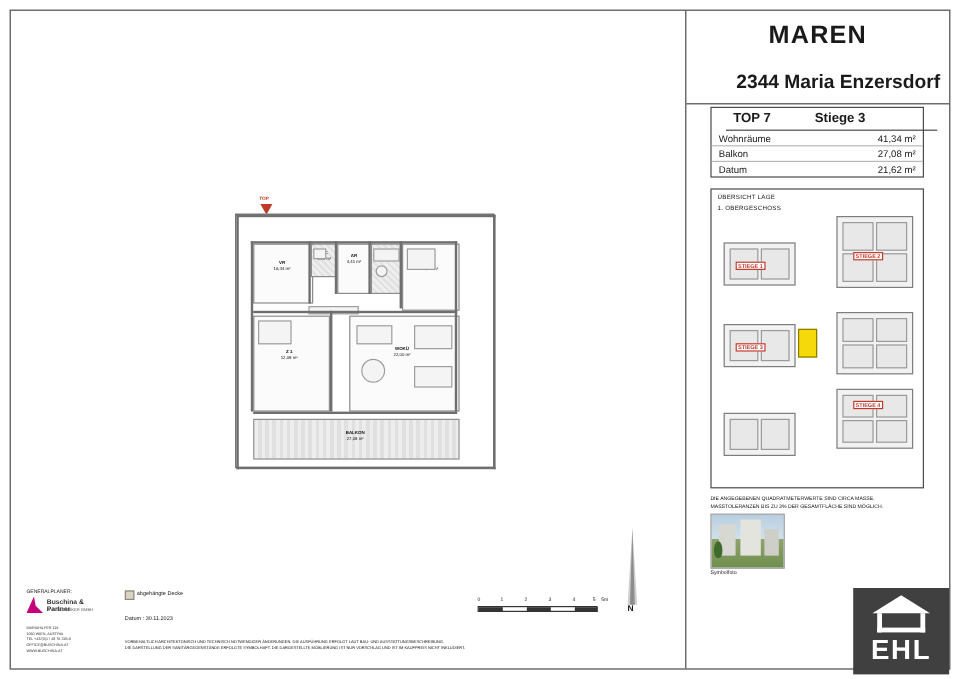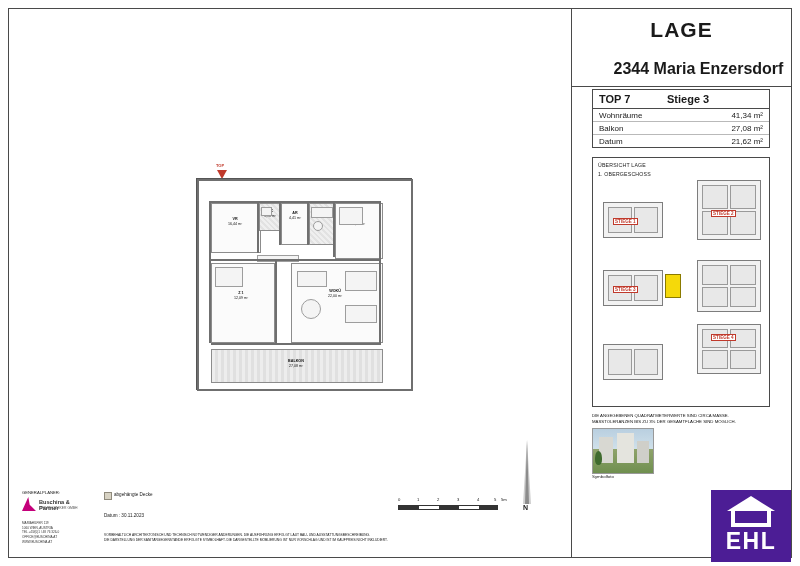--- a/index.html
+++ b/index.html
@@ -8,21 +8,21 @@
   .frame{position:absolute;left:8px;top:8px;width:784px;height:550px;border:1px solid #4a4a4a;box-sizing:border-box;}
 
   
   .rightcol{position:absolute;left:571px;top:9px;width:220px;height:548px;border-left:1px solid #4a4a4a;box-sizing:border-box;}
   .title-block{position:absolute;left:0;top:0;width:219px;height:78px;border-bottom:1px solid #4a4a4a;box-sizing:border-box;}
   .proj-name{position:absolute;left:0;top:9px;width:219px;text-align:center;font-size:21px;letter-spacing:1px;font-weight:700;}
   .proj-street{position:absolute;left:0;top:36px;width:219px;text-align:center;font-size:10.5px;font-weight:700;}
   .proj-city{position:absolute;left:17px;top:51px;width:219px;text-align:center;font-size:16px;font-weight:700;}
 
   .unit-block{position:absolute;left:20px;top:80px;width:178px;height:59px;border:1px solid #4a4a4a;box-sizing:border-box;}
-  .unit-head{position:absolute;left:0;top:0;width:176px;height:19px;border-bottom:1px solid #4a4a4a;box-sizing:border-box;}
+  .unit-head{position:absolute;left:12px;top:0;width:176px;height:19px;border-bottom:1px solid #4a4a4a;box-sizing:border-box;}
   .unit-top{position:absolute;left:6px;top:3px;font-size:11px;font-weight:700;}
   .unit-stiege{position:absolute;left:74px;top:3px;font-size:11px;font-weight:700;}
   .arow{position:absolute;left:0;width:176px;height:13px;font-size:8px;border-bottom:1px solid #b9b9b9;box-sizing:border-box;}
   .arow .k{position:absolute;left:6px;top:2px;}
   .arow .v{position:absolute;right:6px;top:2px;}
   .arow.last{border-bottom:none;}
 
   .ov-block{position:absolute;left:20px;top:148px;width:178px;height:250px;border:1px solid #4a4a4a;box-sizing:border-box;background:#fff;}
   .ov-title{position:absolute;left:5px;top:4px;font-size:5.2px;letter-spacing:.2px;}
   .ov-sub{position:absolute;left:5px;top:13px;font-size:5.2px;letter-spacing:.2px;}
@@ -34,21 +34,21 @@
   .highlight{position:absolute;background:#f5d90a;border:.6px solid #8a7a00;}
 
   .note{position:absolute;left:20px;top:404px;width:180px;font-size:4.3px;line-height:1.45;color:#111;}
   .photo{position:absolute;left:20px;top:419px;width:60px;height:44px;background:linear-gradient(180deg,#b9cfe0 0%,#cfe0ea 45%,#8fa36b 46%,#6f8f4f 100%);border:.5px solid #999;overflow:hidden;}
   .photo .b1{position:absolute;left:6px;top:8px;width:14px;height:26px;background:#d8d8d2;}
   .photo .b2{position:absolute;left:24px;top:4px;width:17px;height:30px;background:#e4e4de;}
   .photo .b3{position:absolute;left:44px;top:12px;width:12px;height:22px;background:#cfcfc9;}
   .photo .tree{position:absolute;left:2px;top:22px;width:7px;height:14px;background:#3f6b2e;border-radius:50% 50% 40% 40%;}
   .photo-cap{position:absolute;left:20px;top:465px;font-size:4.4px;color:#222;}
 
-  .ehl{position:absolute;left:711px;top:490px;width:80px;height:72px;background:#4c1d95;overflow:hidden;}
+  .ehl{position:absolute;left:711px;top:490px;width:80px;height:72px;background:#404040;overflow:hidden;}
   .ehl .roof{position:absolute;left:16px;top:6px;width:0;height:0;border-left:24px solid transparent;border-right:24px solid transparent;border-bottom:15px solid #ffffff;}
   .ehl .house{position:absolute;left:20px;top:21px;width:40px;height:16px;border:4px solid #fff;border-top:none;box-sizing:border-box;}
   .ehl .txt{position:absolute;left:0;top:38px;width:80px;text-align:center;color:#fff;font-size:23px;font-weight:700;letter-spacing:1.5px;}
 
   
   .plan{position:absolute;left:196px;top:178px;width:216px;height:212px;background:#ffffff;border:1px solid #555;box-sizing:border-box;}
   .w{position:absolute;background:#6f6f6f;}
   .room{position:absolute;background:#fbfbfb;border:.6px solid #8c8c8c;}
   .room.hatch{background:repeating-linear-gradient(45deg,#efefef 0 2px,#e2e2e2 2px 4px);}
   .room.bal{background:repeating-linear-gradient(90deg,#ededed 0 3px,#e0e0e0 3px 6px);}
@@ -200,21 +200,21 @@
 
   <div class="ncomp">
     <div class="needle"></div>
     <div class="needle2"></div>
     <div class="nl">N</div>
   </div>
 
   <div class="rightcol">
 
     <div class="title-block">
-      <div class="proj-name">LAGE</div>
+      <div class="proj-name">MAREN</div>
       <div class="proj-city">2344  Maria Enzersdorf</div>
     </div>
 
     <div class="unit-block">
       <div class="unit-head">
         <div class="unit-top">TOP 7</div>
         <div class="unit-stiege">Stiege 3</div>
       </div>
       <div class="arow" style="top:19px">
         <span class="k">Wohnräume</span>

